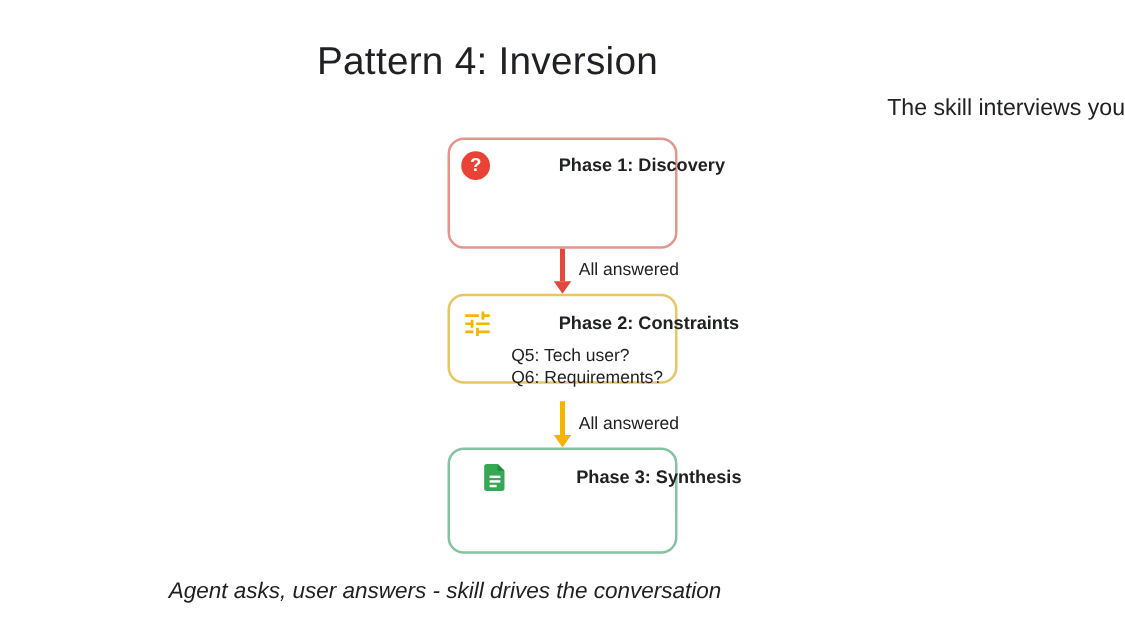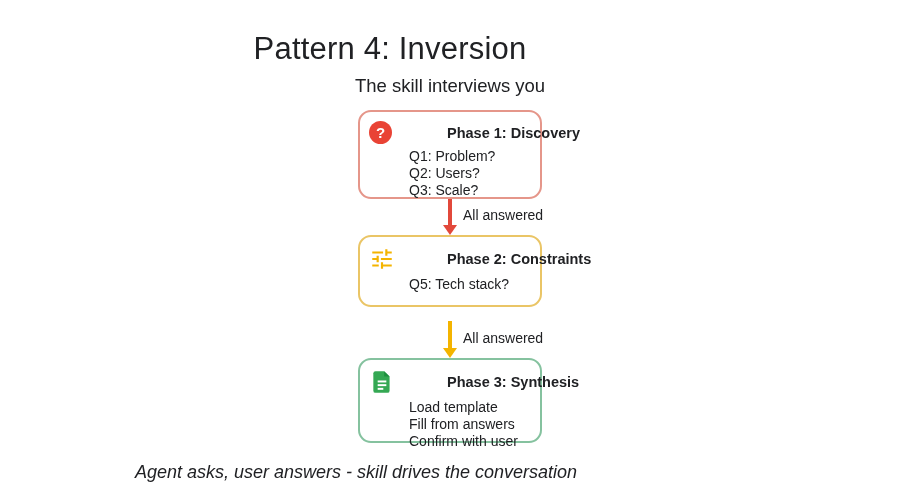--- a/index.html
+++ b/index.html
@@ -7,30 +7,30 @@
   body {
     width:900px; height:502px; position:relative; overflow:hidden;
     font-family:"Liberation Sans", sans-serif;
     color:var(--text, #202124);
   }
   .title {
     position:absolute; top:30px; left:0; width:780px; text-align:center;
     font-size:31px; font-weight:400; line-height:37px; letter-spacing:0.2px;
   }
   .subtitle {
-    position:absolute; top:74px; left:0; width:900px; text-align:center;
+    position:absolute; top:74px; left:0; width:900px; text-align:right;
     font-size:18.5px; line-height:24px;
   }
   .phase-box {
     position:absolute; left:358px; width:184px; background:#fff;
     border:2px solid #ccc; border-radius:13px;
   }
   .box1 { top:110px; height:89px; border-color:var(--red-border, #E5968A); }
   .box2 { top:235px; height:72px; border-color:var(--yellow-border, #EAC566); }
-  .box3 { top:358px; height:85px; border-color:var(--green-border, #85C29F); }
+  .box3 { top:358px; height:85px; border-color:var(--green-border, #85C29F);padding-left:14px; }
   .phase-header { display:flex; align-items:center; padding:9px 6px 0 9px; }
   .icon-wrap { flex:0 0 38px; width:38px; display:flex; align-items:center; }
   .phase-title { font-weight:bold; font-size:14.5px; line-height:18px; white-space:nowrap;margin-left:40px; }
   .phase-lines { margin:4px 0 0 49px; font-size:14px; line-height:17px; }
   .help-icon {
     width:23px; height:23px; border-radius:50%;
     background:var(--red-icon, #E94335); color:#fff;
     display:flex; align-items:center; justify-content:center;
     font-weight:bold; font-size:15px;
   }
@@ -65,44 +65,40 @@
 
   <div class="phase-box box1">
     <div class="phase-header">
       <span class="icon-wrap">
         <span class="help-icon">
           <span>?</span>
         </span>
       </span>
       <span class="phase-title">Phase 1: Discovery</span>
     </div>
-    <div class="phase-lines">
-      <div>Q1: Problem?</div>
-      <div>Q2: Users?</div>
-      <div>Q3: Scale?</div>
-    </div>
   </div>
 
   <div class="connector conn1">
     <div class="stem"></div>
     <div class="head"></div>
   </div>
   <div class="conn-label label1">All answered</div>
 
   <div class="phase-box box2">
     <div class="phase-header">
       <span class="icon-wrap">
         <svg class="svg-icon" viewBox="0 0 24 24">
           <path fill="#F4B400" d="M3 17v2h6v-2H3zm0-12v2h10V5H3zm10 16v-2h8v-2h-8v-2h-2v6h2zM7 9v2H3v2h4v2h2V9H7zm14 4v-2H11v2h10zm-6-4h2V7h4V5h-4V3h-2v6z"></path>
         </svg>
       </span>
       <span class="phase-title">Phase 2: Constraints</span>
     </div>
     <div class="phase-lines">
-      <div>Q5: Tech stack?</div>
+      <div>Q5: Tech user?</div>
+      <div>Q6: Requirements?</div>
     </div>
   </div>
 
   <div class="connector conn2">
     <div class="stem"></div>
     <div class="head"></div>
   </div>
   <div class="conn-label label2">All answered</div>
 
   <div class="phase-box box3">
@@ -111,22 +107,17 @@
         <svg class="svg-icon" viewBox="0 0 24 24">
           <path fill="#34A853" d="M6 2h8l5 5v13a2 2 0 0 1-2 2H6a2 2 0 0 1-2-2V4a2 2 0 0 1 2-2z"></path>
           <path fill="#1E8E3E" d="M14 2l5 5h-5z"></path>
           <rect x="8" y="10.6" width="8" height="1.8" fill="#ffffff"></rect>
           <rect x="8" y="14" width="8" height="1.8" fill="#ffffff"></rect>
           <rect x="8" y="17.4" width="5.2" height="1.8" fill="#ffffff"></rect>
         </svg>
       </span>
       <span class="phase-title">Phase 3: Synthesis</span>
     </div>
-    <div class="phase-lines">
-      <div>Load template</div>
-      <div>Fill from answers</div>
-      <div>Confirm with user</div>
-    </div>
   </div>
 
   <div class="footer">Agent asks, user answers - skill drives the conversation</div>
 
 </div>
 
 </body></html>

